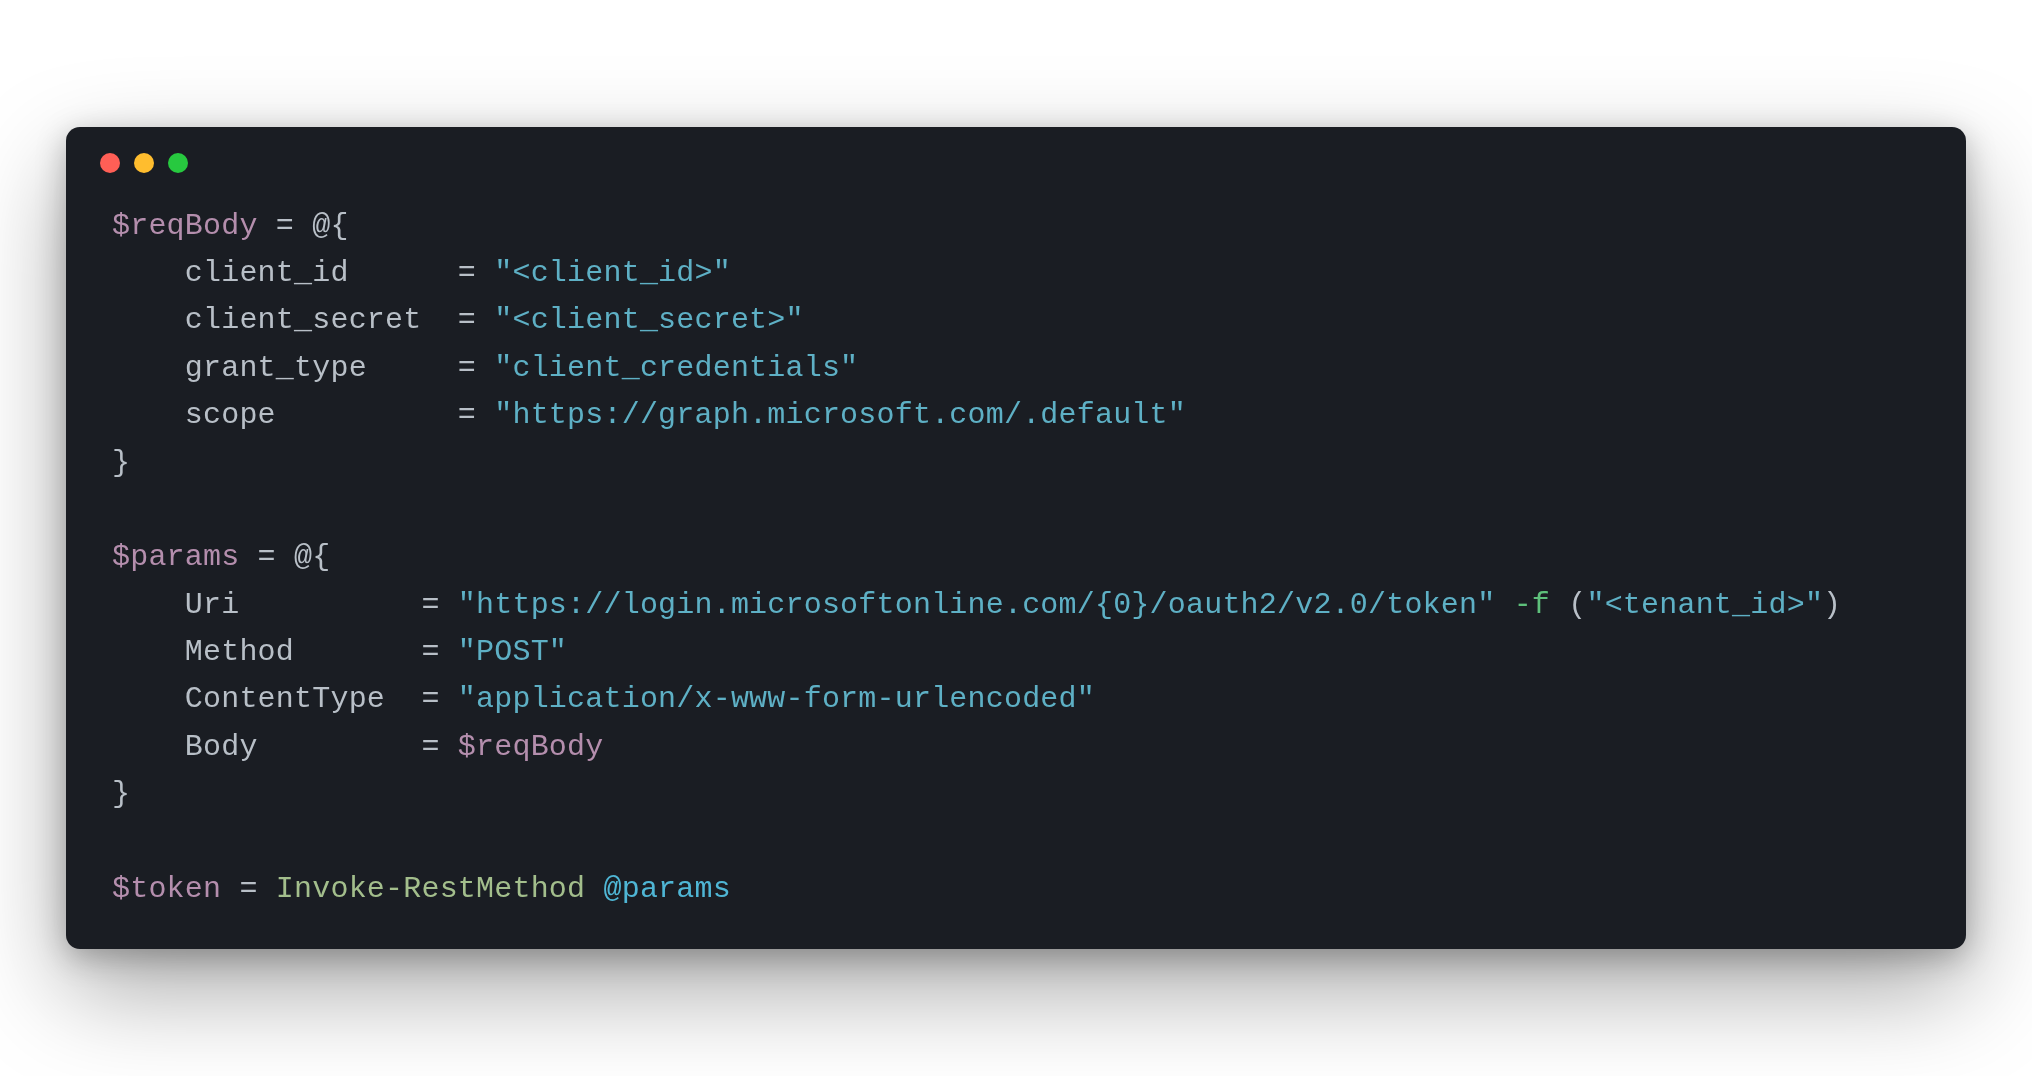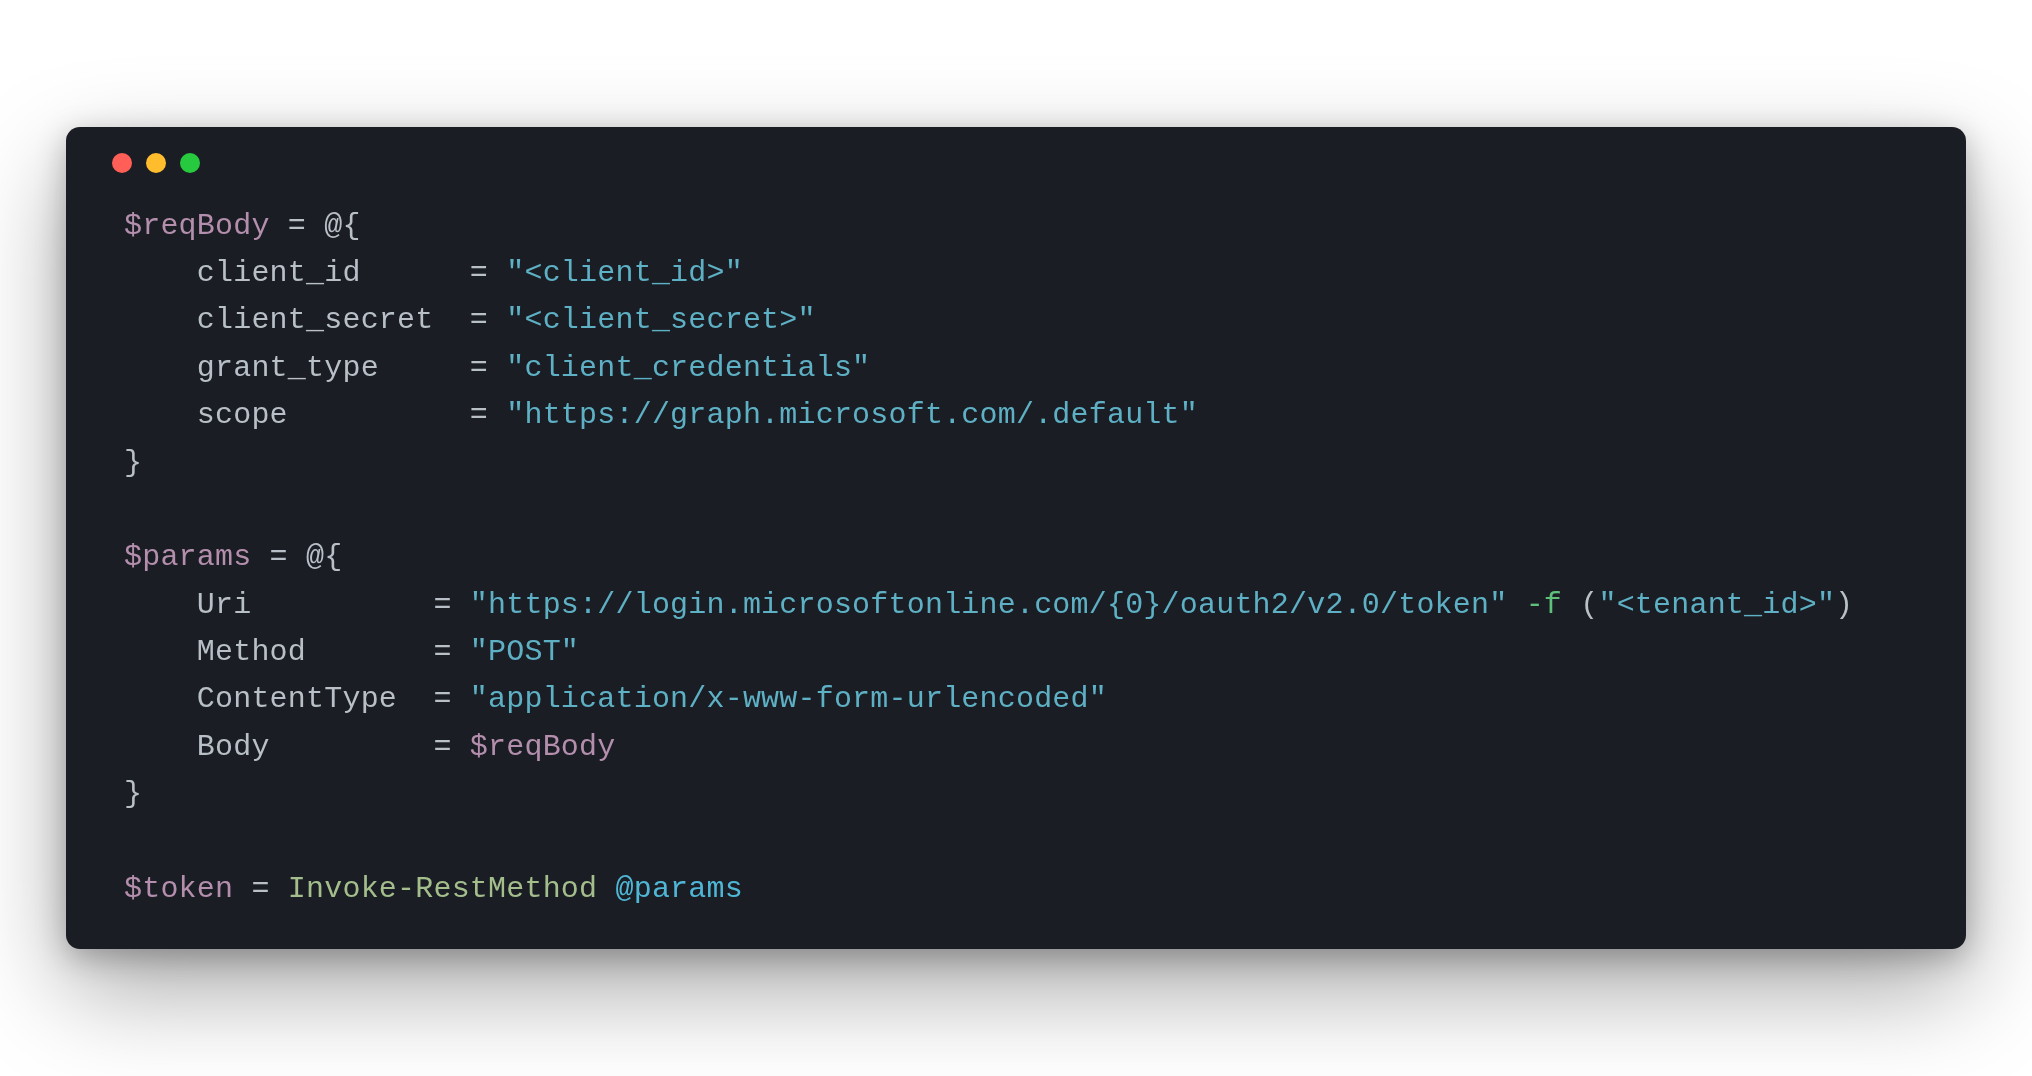--- a/index.html
+++ b/index.html
@@ -30,21 +30,21 @@
     height: 100%;
     display: flex;
     align-items: center;
     justify-content: center;
   }
   .window {
     width: 1900px;
     background: var(--bg-window);
     border-radius: var(--radius);
     box-shadow: 0 40px 100px rgba(0,0,0,0.35), 0 8px 30px rgba(0,0,0,0.25);
-    padding: 0 0 36px 16px;
+    padding: 0 0 36px 4px;
     overflow: hidden;
   }
   .titlebar {
     display: flex;
     align-items: center;
     gap: 14px;
     padding: 26px 30px 10px 30px;
   }
   .dot {
     width: 20px;

